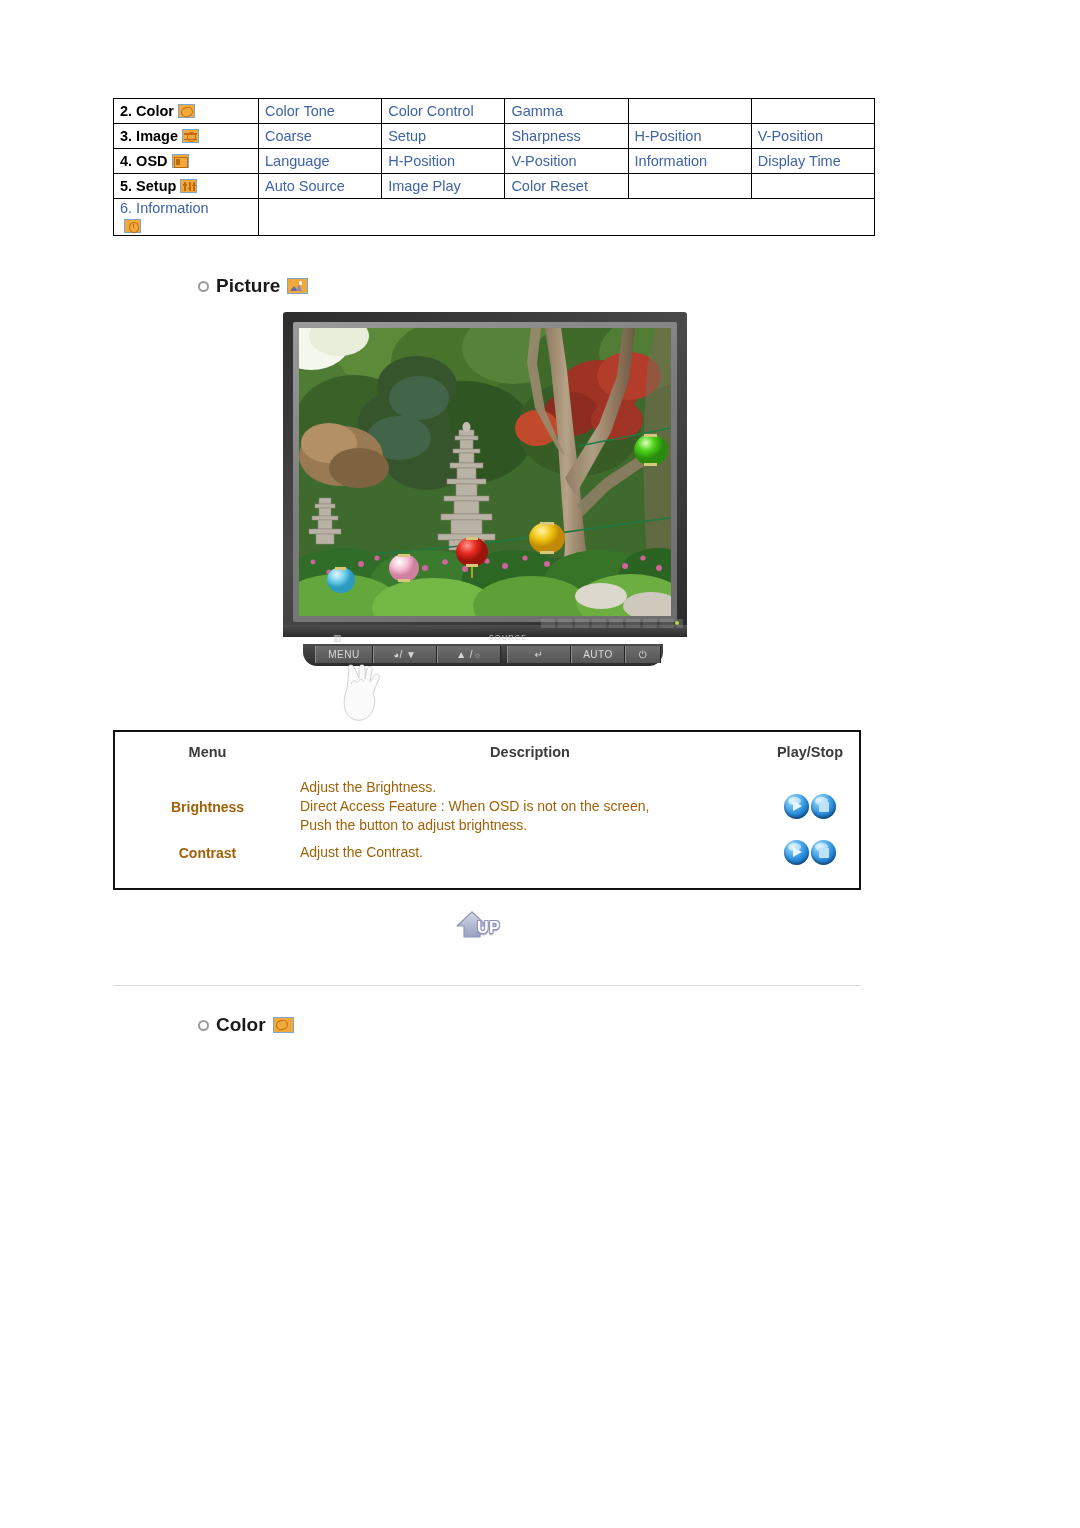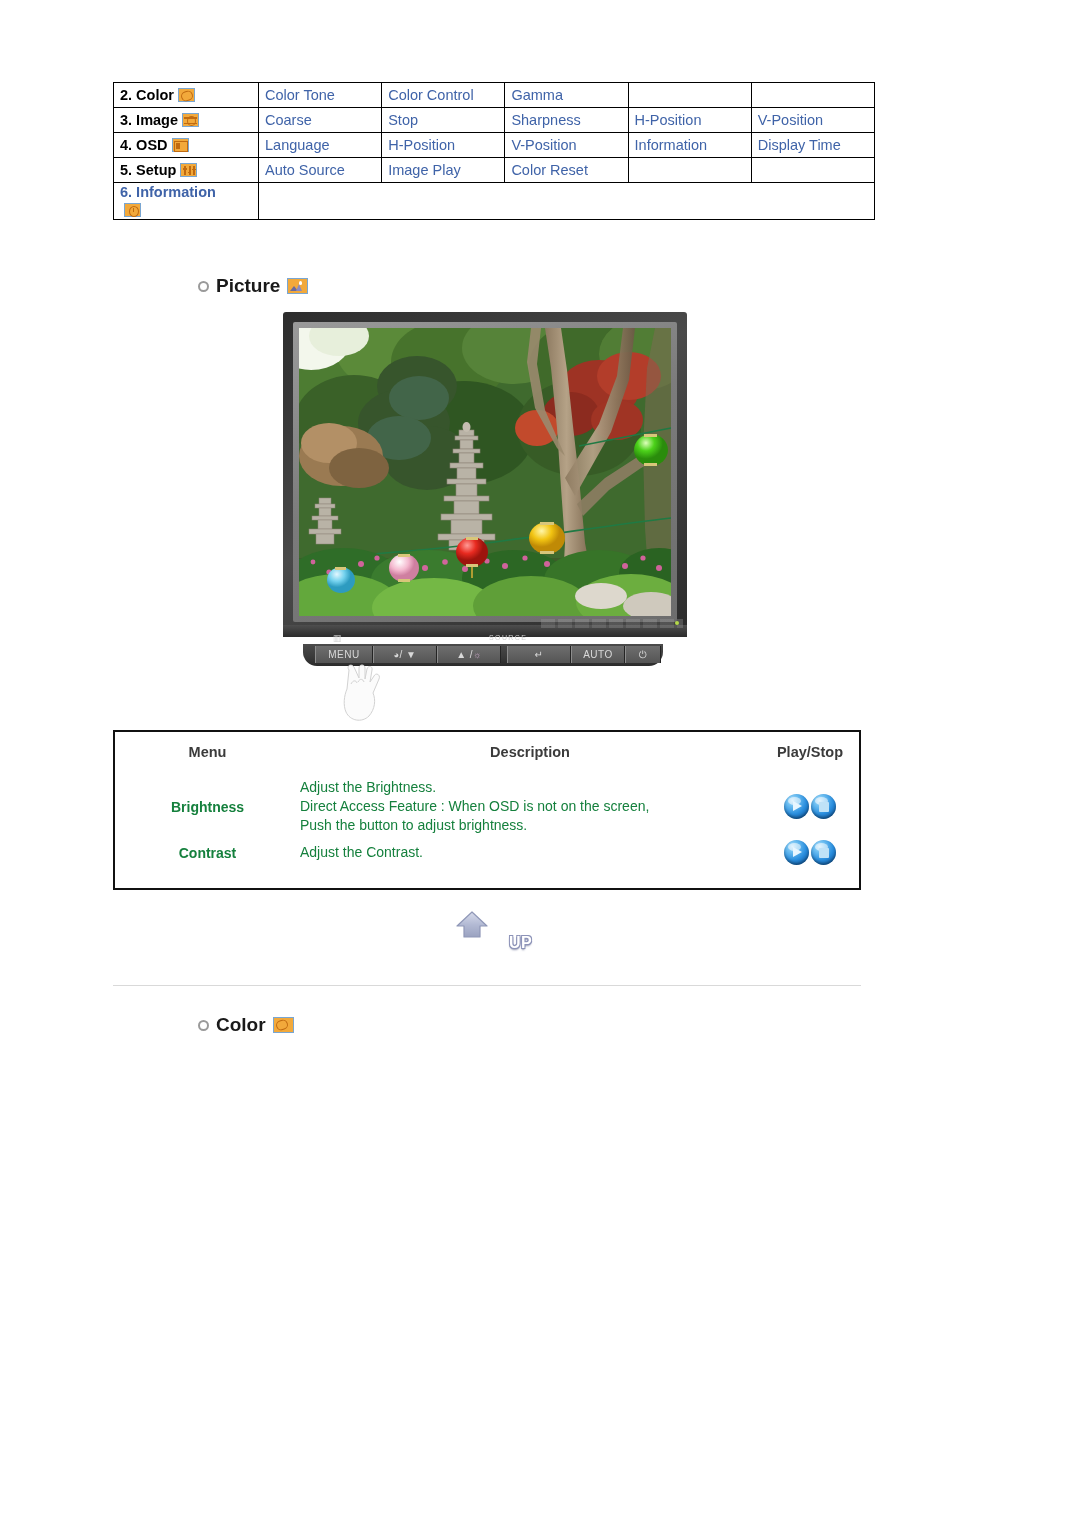--- a/index.html
+++ b/index.html
@@ -4,39 +4,39 @@
 <style>
   html,body{margin:0;padding:0;background:#ffffff;}
   body{
     width:1080px;height:1528px;position:relative;
     font-family:"Liberation Sans", sans-serif;
     -webkit-font-smoothing:antialiased;
   }
   .page{position:absolute;left:0;top:0;width:1080px;height:1528px;overflow:hidden;}
 
   
-  .menu-table-wrap{position:absolute;left:113px;top:82px;width:762px;height:152px;}
+  .menu-table-wrap{position:absolute;left:113px;top:98px;width:762px;height:152px;}
   table.menu-table{border-collapse:collapse;table-layout:fixed;width:762px;}
   table.menu-table td{
     border:1.5px solid #000000;
     height:24px;
     padding:0 6px;
     font-size:14.5px;
     vertical-align:middle;
     background:#ffffff;
     white-space:nowrap;
     overflow:hidden;
   }
   td.lbl{
     font-weight:bold;color:#000000;width:132px;
   }
   td.lnk{color:#3f63a8;font-weight:normal;}
   td.empty{border:none;background:transparent;}
   td.info-cell{
-    font-weight:bold;color:#3f63a8;height:46px;
+    font-weight:normal;color:#3f63a8;height:46px;
     vertical-align:top;padding-top:3px;line-height:18px;
   }
   td.big-empty{border:1.5px solid #000000;border-left:1.5px solid #000000;}
 
   
   .osd-ico{
     display:inline-block;width:17px;height:14px;vertical-align:-2px;
     background:#f2a93b;border:1px solid #79a6d2;
     position:relative;margin-left:4px;box-sizing:border-box;
   }
@@ -121,21 +121,21 @@
   
   .desc-box{
     position:absolute;left:113px;top:730px;width:748px;height:160px;
     border:2px solid #111111;background:#ffffff;box-sizing:border-box;
   }
   table.desc{border-collapse:collapse;width:100%;table-layout:fixed;}
   table.desc th{
     font-size:14.5px;color:#3b3b3b;font-weight:bold;
     padding:12px 0 14px 0;text-align:center;
   }
-  table.desc td{font-size:14px;color:#15803d;vertical-align:middle;margin-top:28px;}
+  table.desc td{font-size:14px;color:#a16207;vertical-align:middle;margin-top:28px;}
   .col-menu{width:185px;}
   .col-desc{width:460px;}
   .col-ps{width:100px;}
   td.m-name{text-align:center;font-weight:bold;font-size:14.5px;}
   td.d-text{line-height:19px;padding:4px 0;}
   .bold{font-weight:normal;}
   td.ps{text-align:center;}
   .orb{
     display:inline-block;width:25px;height:25px;border-radius:50%;
     margin:0 1px;vertical-align:middle;position:relative;
@@ -158,28 +158,27 @@
     left:7.5px;top:7.5px;width:10px;height:10px;background:#bfe2f7;
     border-radius:1px;
   }
 
   
   .upbtn{position:absolute;left:455px;top:908px;width:62px;height:40px;}
   .up-arrow{
     position:absolute;left:0;top:2px;width:34px;height:30px;
   }
   .up-text{
-    position:absolute;left:22px;top:26px;
+    position:absolute;left:22px;top:11px;
     font-size:16px;font-weight:bold;color:#ffffff;
     letter-spacing:.5px;
     text-shadow:
       -1px -1px 0 #8d93b8, 1px -1px 0 #8d93b8,
       -1px  1px 0 #8d93b8, 1px  1px 0 #8d93b8,
        0 2px 2px rgba(120,126,160,.9);
-    margin-left: 32px;
   }
 
   
   .rule{position:absolute;left:113px;top:985px;width:748px;height:1px;background:#d9d9d9;}
 </style>
 </head>
 <body>
 
 <div class="page">
 
@@ -190,21 +189,21 @@
         <td class="lbl"><span>2. Color</span><span class="osd-ico ico-color"><i></i></span></td>
         <td class="lnk">Color Tone</td>
         <td class="lnk">Color Control</td>
         <td class="lnk">Gamma</td>
         <td class="empty"></td>
         <td class="empty"></td>
       </tr>
       <tr>
         <td class="lbl"><span>3. Image</span><span class="osd-ico ico-image"><i class="b1"></i><i class="c"></i><i class="b2"></i></span></td>
         <td class="lnk">Coarse</td>
-        <td class="lnk">Stop</td>
+        <td class="lnk">Setup</td>
         <td class="lnk">Sharpness</td>
         <td class="lnk">H-Position</td>
         <td class="lnk">V-Position</td>
       </tr>
       <tr>
         <td class="lbl"><span>4. OSD</span><span class="osd-ico ico-osd"><i class="f"></i><i class="g"></i></span></td>
         <td class="lnk">Language</td>
         <td class="lnk">H-Position</td>
         <td class="lnk">V-Position</td>
         <td class="lnk">Information</td>

